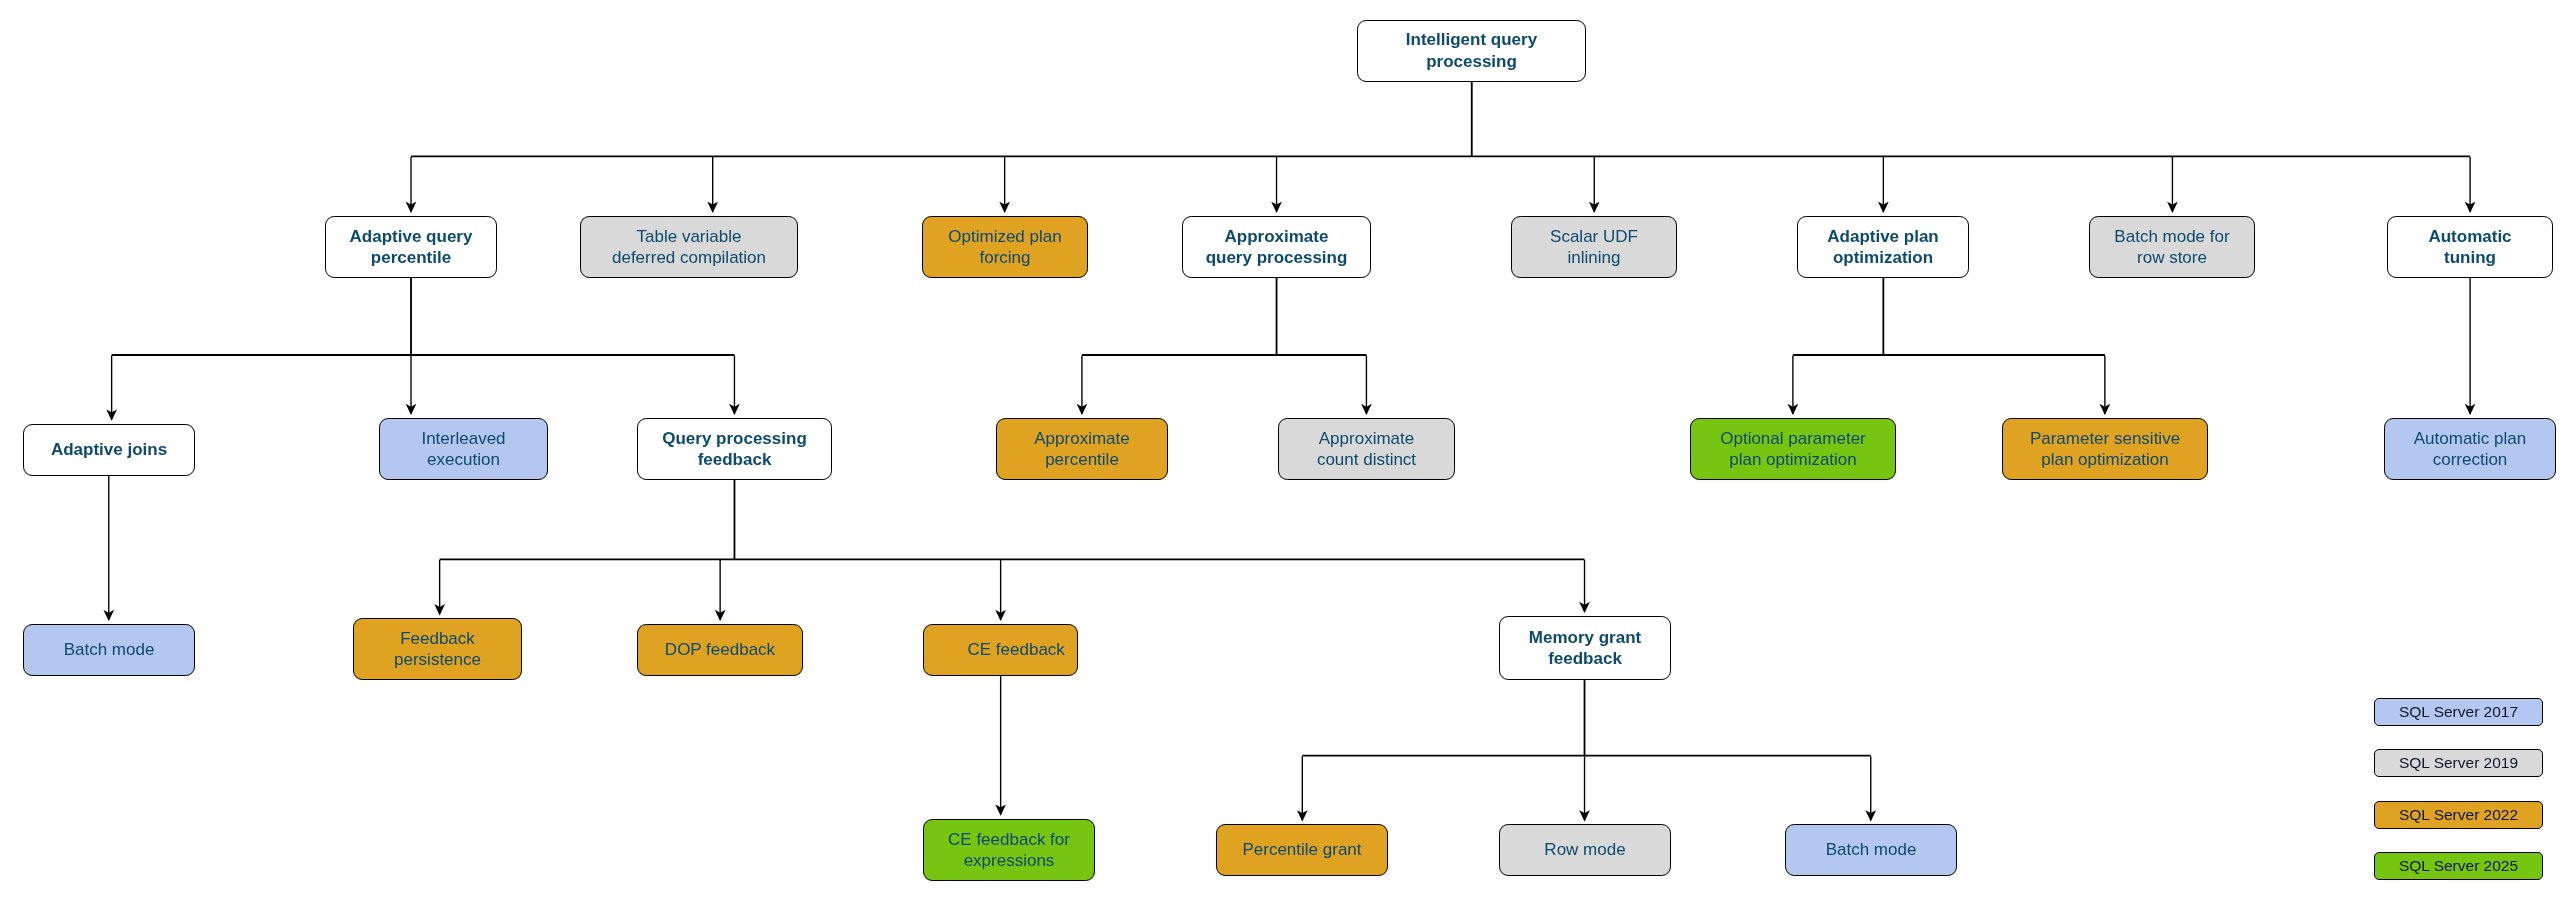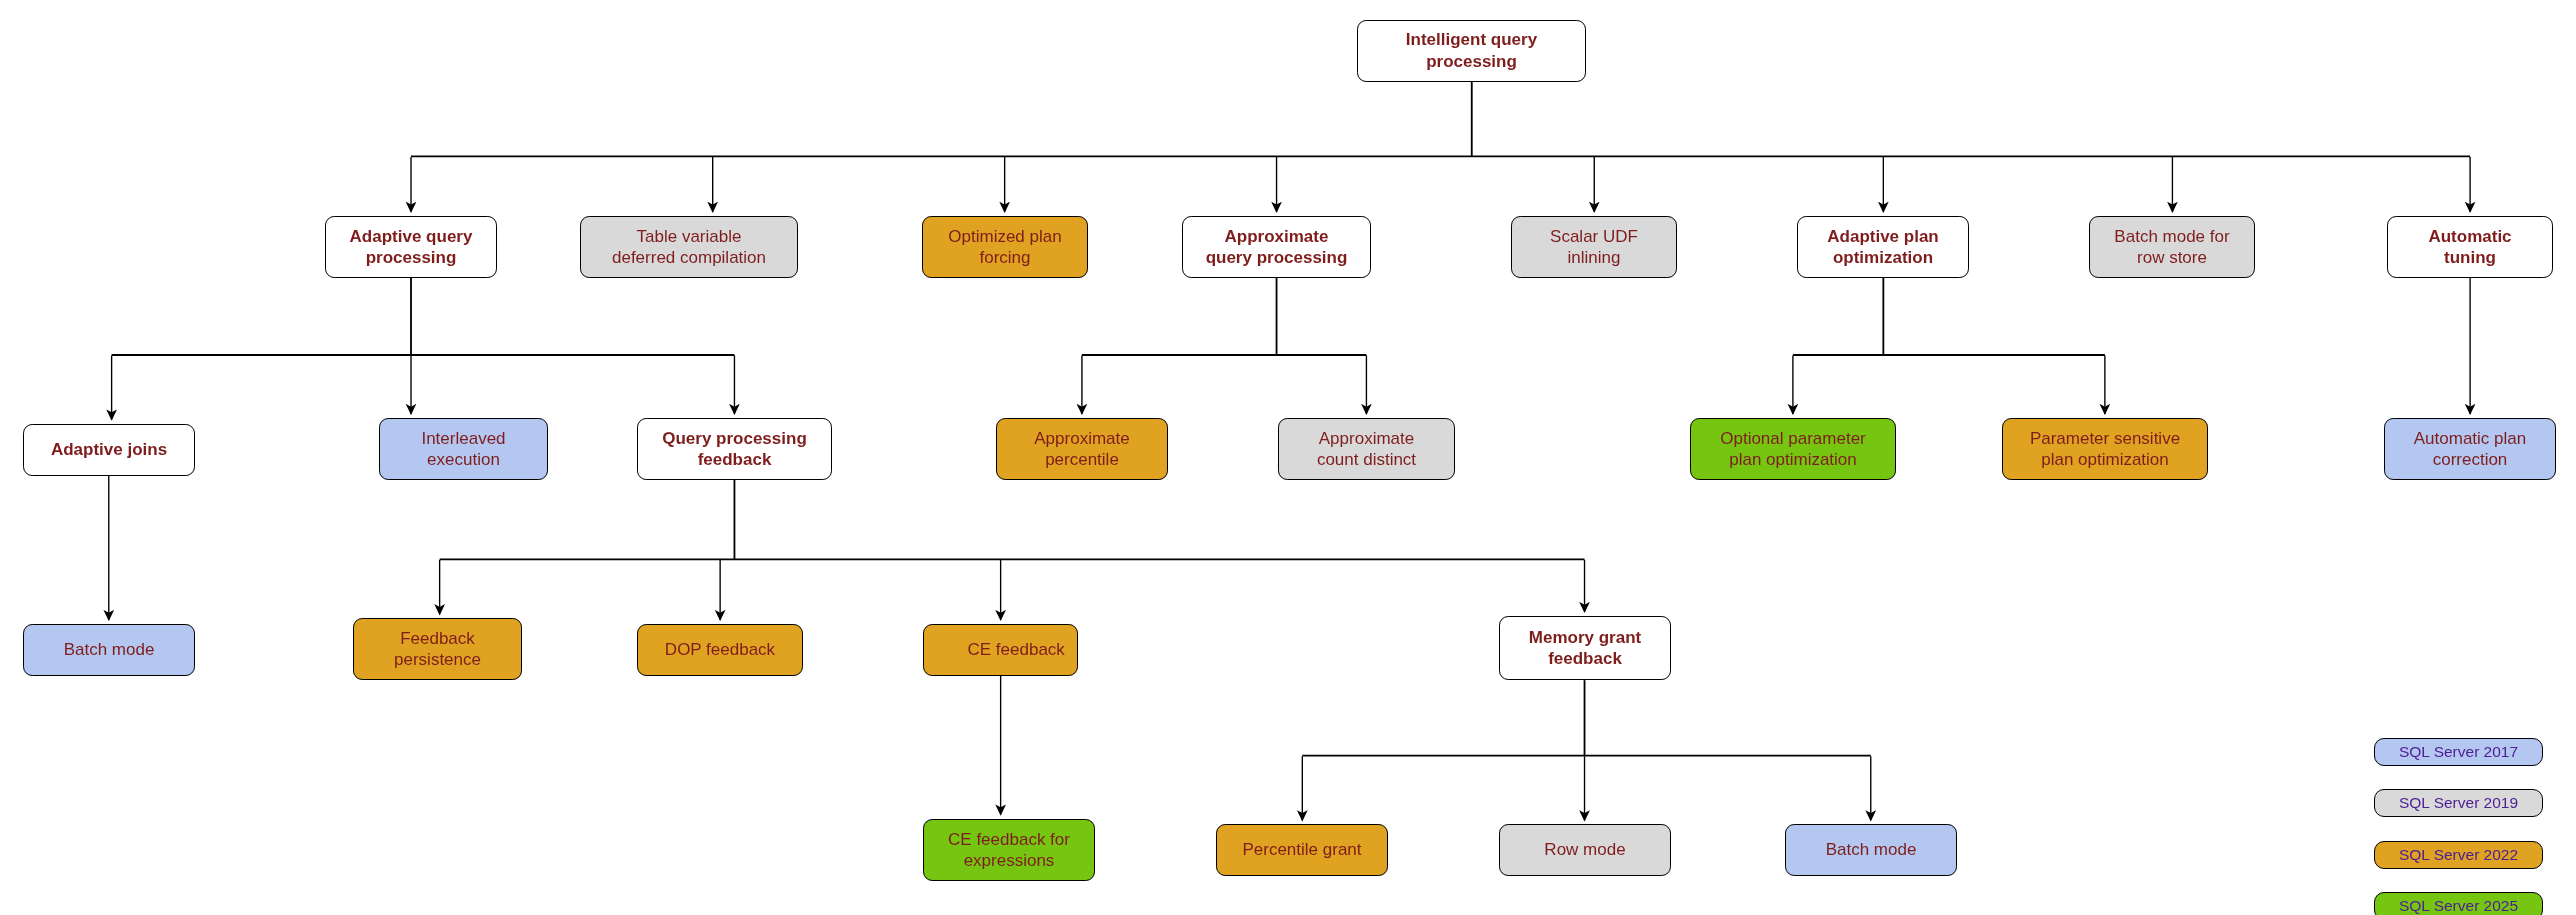--- a/index.html
+++ b/index.html
@@ -14,40 +14,39 @@
   #edges{position:absolute;left:0;top:0;width:2576px;height:916px;}
   .node{
     position:absolute;
     box-sizing:border-box;
     border:1.7px solid #000000;
     border-radius:9.2px;
     display:flex;
     align-items:center;
     justify-content:center;
     text-align:center;
-    color:#7f1d1d;
+    color:#0c4a6e;
     font-size:17px;
     line-height:1.25;
     padding:2.3px 4.6px;
     white-space:pre-line;
     background:#ffffff;
   }
   .node.bold{font-weight:bold;}
   .legend-item{
     position:absolute;
     box-sizing:border-box;
     border:1.1px solid #000000;
-    border-radius:10px;
+    border-radius:5px;
     display:flex;
     align-items:center;
     justify-content:center;
     font-size:15.5px;
-    color:#4c1d95;
+    color:#0f172a;
     background:#ffffff;
-    margin-top:40px;
   }
 </style>
 </head>
 <body>
 
 <div id="stage">
   <svg id="edges" viewBox="0 0 4500 1600" xmlns="http://www.w3.org/2000/svg">
     <defs>
       <marker id="arrow" markerWidth="9" markerHeight="9" refX="7.4" refY="4.5" orient="auto" markerUnits="strokeWidth">
         <path d="M0,0.6 L8.2,4.5 L0,8.4 L2.1,4.5 Z" fill="#000000"></path>
@@ -118,21 +117,21 @@
         <path d="M2768,1321 L2768,1433"></path>
         <path d="M3268,1321 L3268,1433"></path>
       </g>
     </g>
   </svg>
 
   <div class="node bold" style="left:1357px;top:19.5px;width:229px;height:62px;background:#ffffff;">Intelligent query
 processing</div>
 
   <div class="node bold" style="left:325px;top:216px;width:172px;height:62px;background:#ffffff;">Adaptive query
-processing</div>
+percentile</div>
   <div class="node" style="left:580px;top:216px;width:218px;height:62px;background:#d9d9d9;">Table variable
 deferred compilation</div>
   <div class="node" style="left:922px;top:216px;width:166px;height:62px;background:#dfa221;">Optimized plan
 forcing</div>
   <div class="node bold" style="left:1182px;top:216px;width:189px;height:62px;background:#ffffff;">Approximate
 query processing</div>
   <div class="node" style="left:1511px;top:216px;width:166px;height:62px;background:#d9d9d9;">Scalar UDF
 inlining</div>
   <div class="node bold" style="left:1797px;top:216px;width:172px;height:62px;background:#ffffff;">Adaptive plan
 optimization</div>

